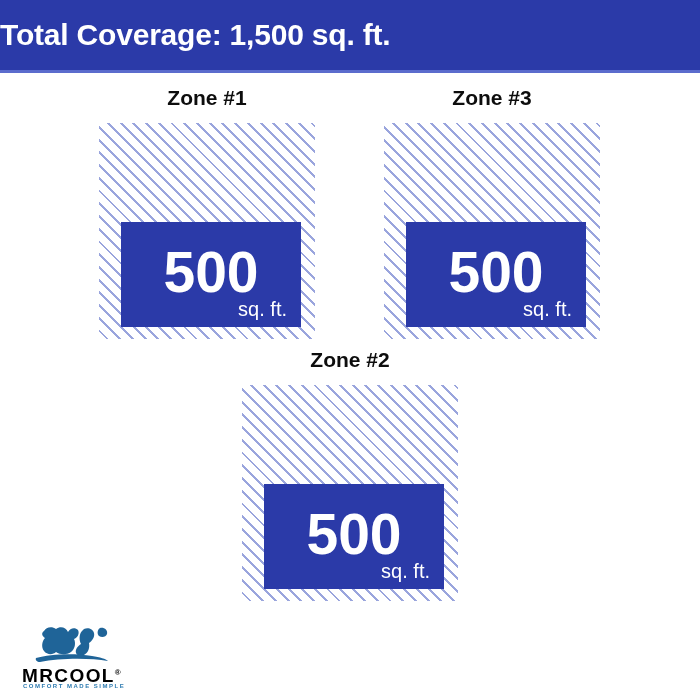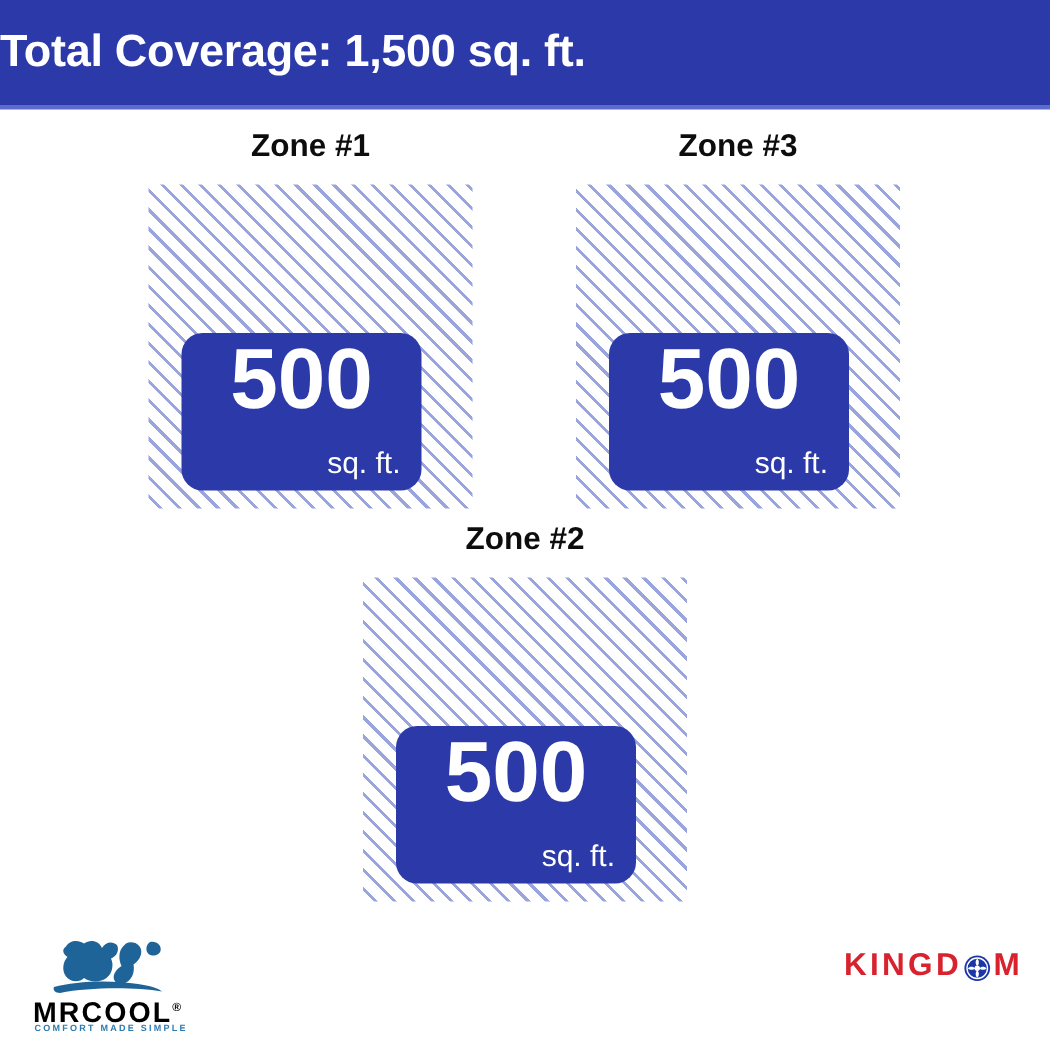--- a/index.html
+++ b/index.html
@@ -76,30 +76,30 @@
       #9aa5dd 5px,
       #9aa5dd 7px,
       #ffffff 7px,
       #ffffff 9px
     );
   }
   .zone-badge {
     position: absolute;
     left: 22px;
     top: 99px;
-    width: 160px;
+    width: 180px;
     height: 105px;
     background: #2b3aa8;
-    border-radius: 14px;
+    border-radius: 0;
     box-sizing: border-box;
     padding: 4px 14px 8px 14px;
     display: flex;
     flex-direction: column;
     align-items: flex-end;
-    justify-content: space-between;
+    justify-content: flex-end;
   }
   .badge-value {
     color: #ffffff;
     font-size: 57px;
     font-weight: bold;
     line-height: 0.98;
     letter-spacing: 0px;
     width: 100%;
     text-align: center;
     margin-left: -4px;
@@ -253,30 +253,13 @@
       </g>
     </svg>
   </div>
   <div class="mrcool-wordmark">
     <span>MRCOOL</span><span class="mrcool-reg">®</span>
   </div>
   <div class="mrcool-tagline">COMFORT MADE SIMPLE</div>
 </div>
 
 <div class="hvac-logo">
-  <div class="hvac-bottom">
-    <span>KINGD</span>
-    <span class="fan-icon">
-      <svg viewBox="0 0 20 20" width="19" height="19" xmlns="http://www.w3.org/2000/svg">
-        <circle cx="10" cy="10" r="9" fill="#1b36a8"></circle>
-        <circle cx="10" cy="10" r="7.2" fill="none" stroke="#ffffff" stroke-width="1"></circle>
-        <g fill="#ffffff">
-          <path d="M10 3.4 C11.5 4.6 11.5 7.2 10 8.6 C8.5 7.2 8.5 4.6 10 3.4 Z"></path>
-          <path d="M16.6 10 C15.4 11.5 12.8 11.5 11.4 10 C12.8 8.5 15.4 8.5 16.6 10 Z"></path>
-          <path d="M10 16.6 C8.5 15.4 8.5 12.8 10 11.4 C11.5 12.8 11.5 15.4 10 16.6 Z"></path>
-          <path d="M3.4 10 C4.6 8.5 7.2 8.5 8.6 10 C7.2 11.5 4.6 11.5 3.4 10 Z"></path>
-          <circle cx="10" cy="10" r="1.9"></circle>
-        </g>
-      </svg>
-    </span>
-    <span>M</span>
-  </div>
 </div>
 
 </body></html>

